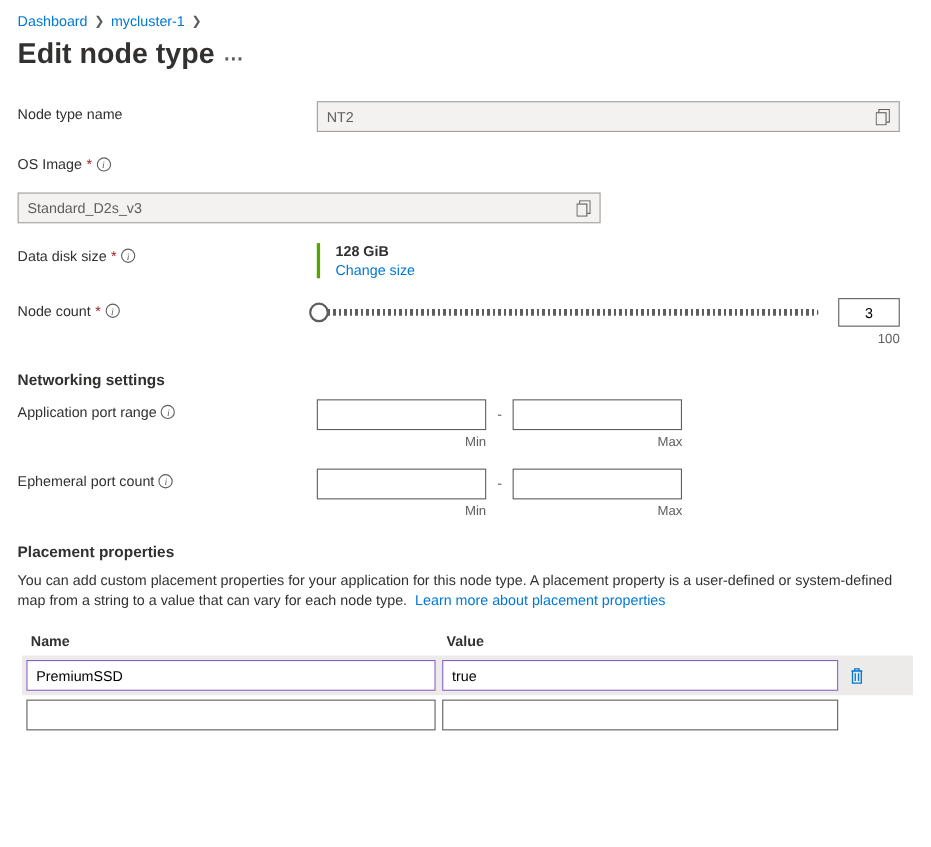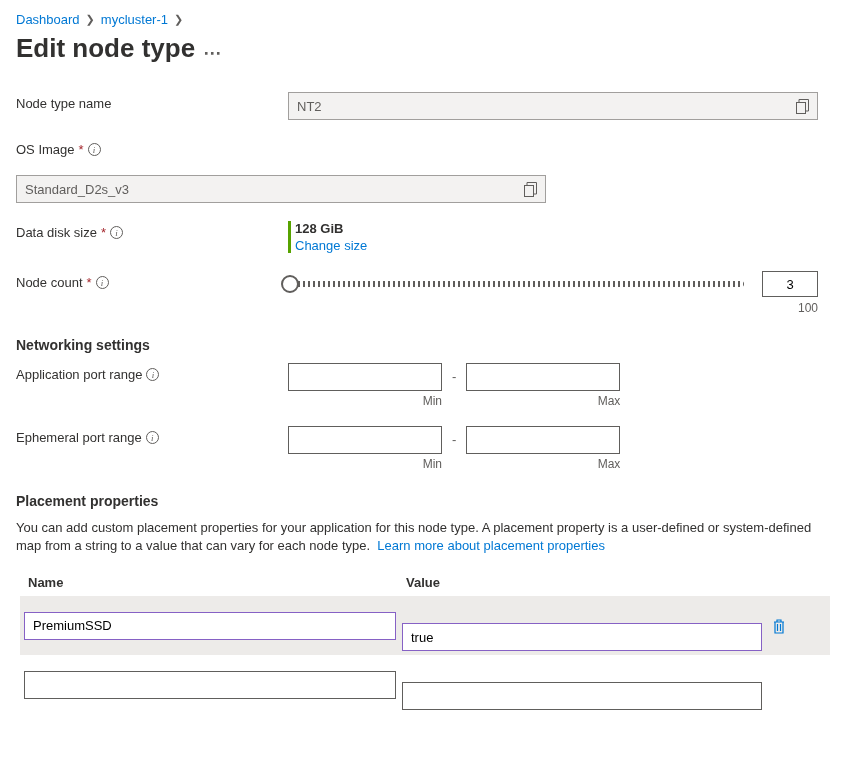--- a/index.html
+++ b/index.html
@@ -27,21 +27,21 @@
     background: #f3f2f1; border: 1px solid #a19f9d; padding: 4px 8px;
     height: 28px; color: #605e5c;
   }
   .copy-icon { color: #605e5c; cursor: pointer; }
   .select-field {
     display: flex; align-items: center; justify-content: space-between;
     background: #fff; border: 1px solid #605e5c; padding: 4px 8px;
     height: 28px; cursor: pointer;
   }
   .chevron { font-size: 11px; color: #323130; }
-  .disk-block { border-left: 3px solid #57a300; padding-left: 4px; }
+  .disk-block { border-left: 3px solid #57a300; padding-left: 14px; }
   .disk-size { font-weight: 600; }
   .change-link { color: #0078d4; cursor: pointer; margin-top: 2px; }
   .slider-wrap { display: flex; align-items: center; gap: 18px; }
   .slider-track {
     position: relative; flex: 1; height: 6px;
     background: repeating-linear-gradient(90deg,#605e5c 0 2px,transparent 2px 5px);
     border-radius: 3px;
   }
   .slider-thumb {
     position: absolute; top: 50%; left: 2px; transform: translate(-50%,-50%);
@@ -65,21 +65,21 @@
   .prop-head { display: flex; font-weight: 600; padding: 6px 8px; }
   .prop-head .c1 { width: 378px; }
   .prop-row { display: flex; align-items: center; padding: 4px 4px; gap: 6px; }
   .prop-row.active { background: #edebe9; }
   .prop-input {
     height: 28px; border: 1px solid #605e5c; padding: 0 8px;
     font-size: 13px; background: #fff;
   }
   .prop-row.active .prop-input { border: 1px solid #8661c5; }
   .prop-input.c1 { width: 372px; }
-  .prop-input.c2 { width: 360px; margin-top: 23px; }
+  .prop-input.c2 { width: 360px; }
   .trash { color: #0078d4; cursor: pointer; padding: 0 4px; }
   svg { display: block; }
 </style>
 </head>
 <body>
 
 <div class="breadcrumb">
   <a href="#">Dashboard</a>
   <span class="sep">❯</span>
   <a href="#">mycluster-1</a>
@@ -176,21 +176,21 @@
       <div class="range-col">
         <input class="mini-input" style="">
         <div class="mini-label">Max</div>
       </div>
     </div>
   </div>
 </div>
 
 <div class="form-row">
   <div class="form-label">
-    <span>Ephemeral port range</span>
+    <span>Ephemeral port count</span>
     <span class="info-icon">i</span>
   </div>
   <div class="form-control">
     <div class="range-pair">
       <div class="range-col">
         <input class="mini-input" style="">
         <div class="mini-label">Min</div>
       </div>
       <div class="dash">-</div>
       <div class="range-col">

